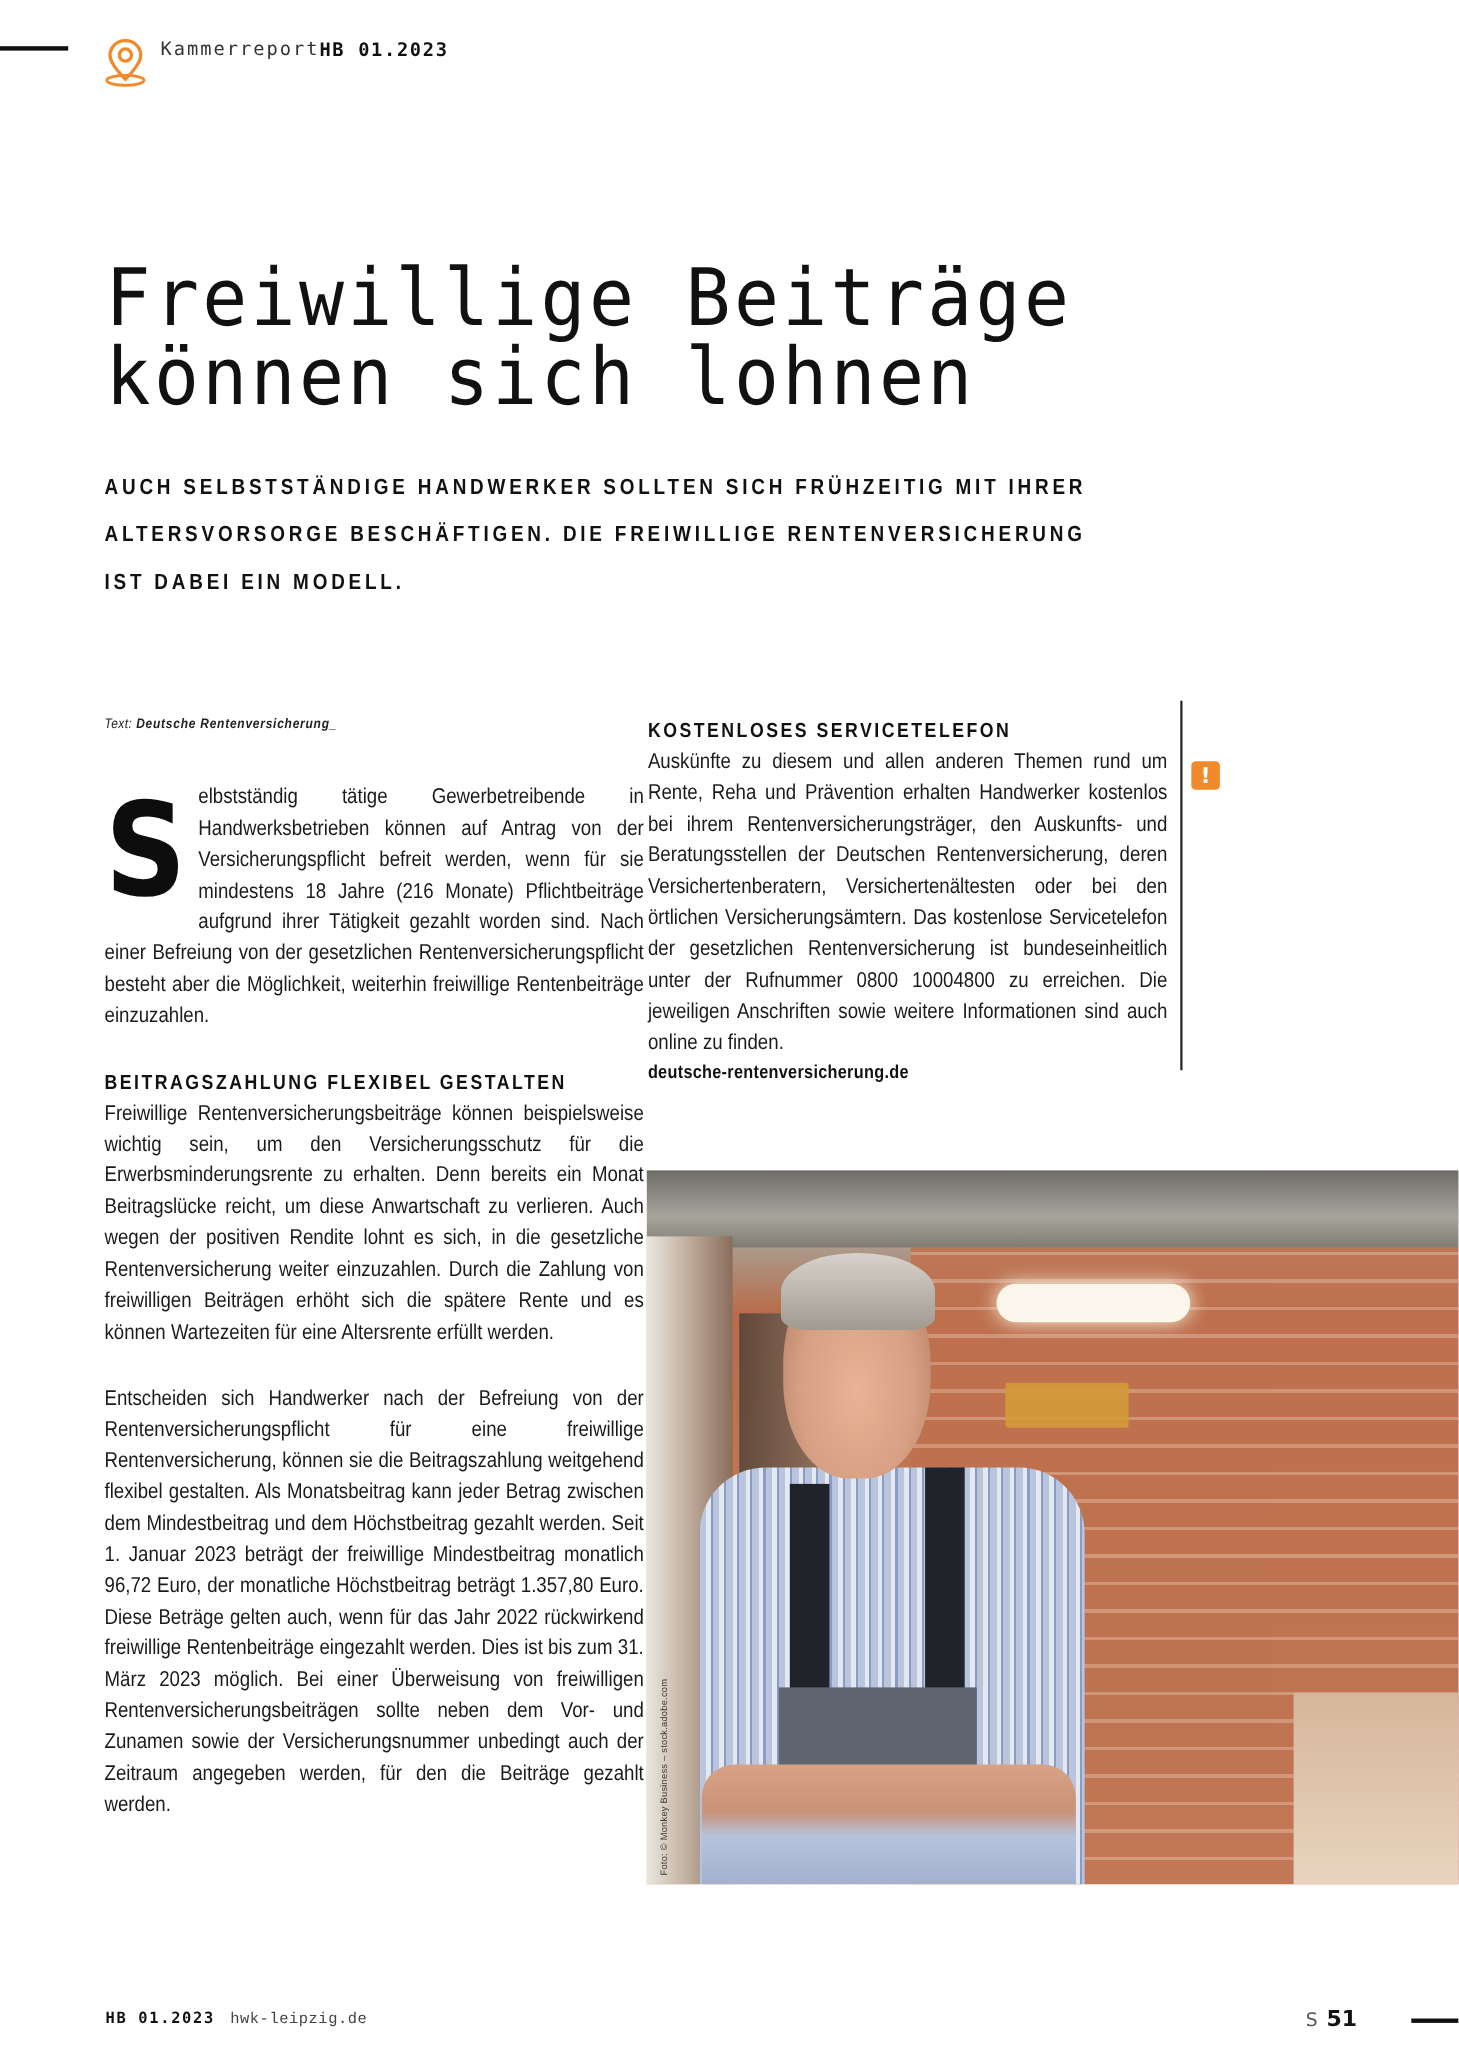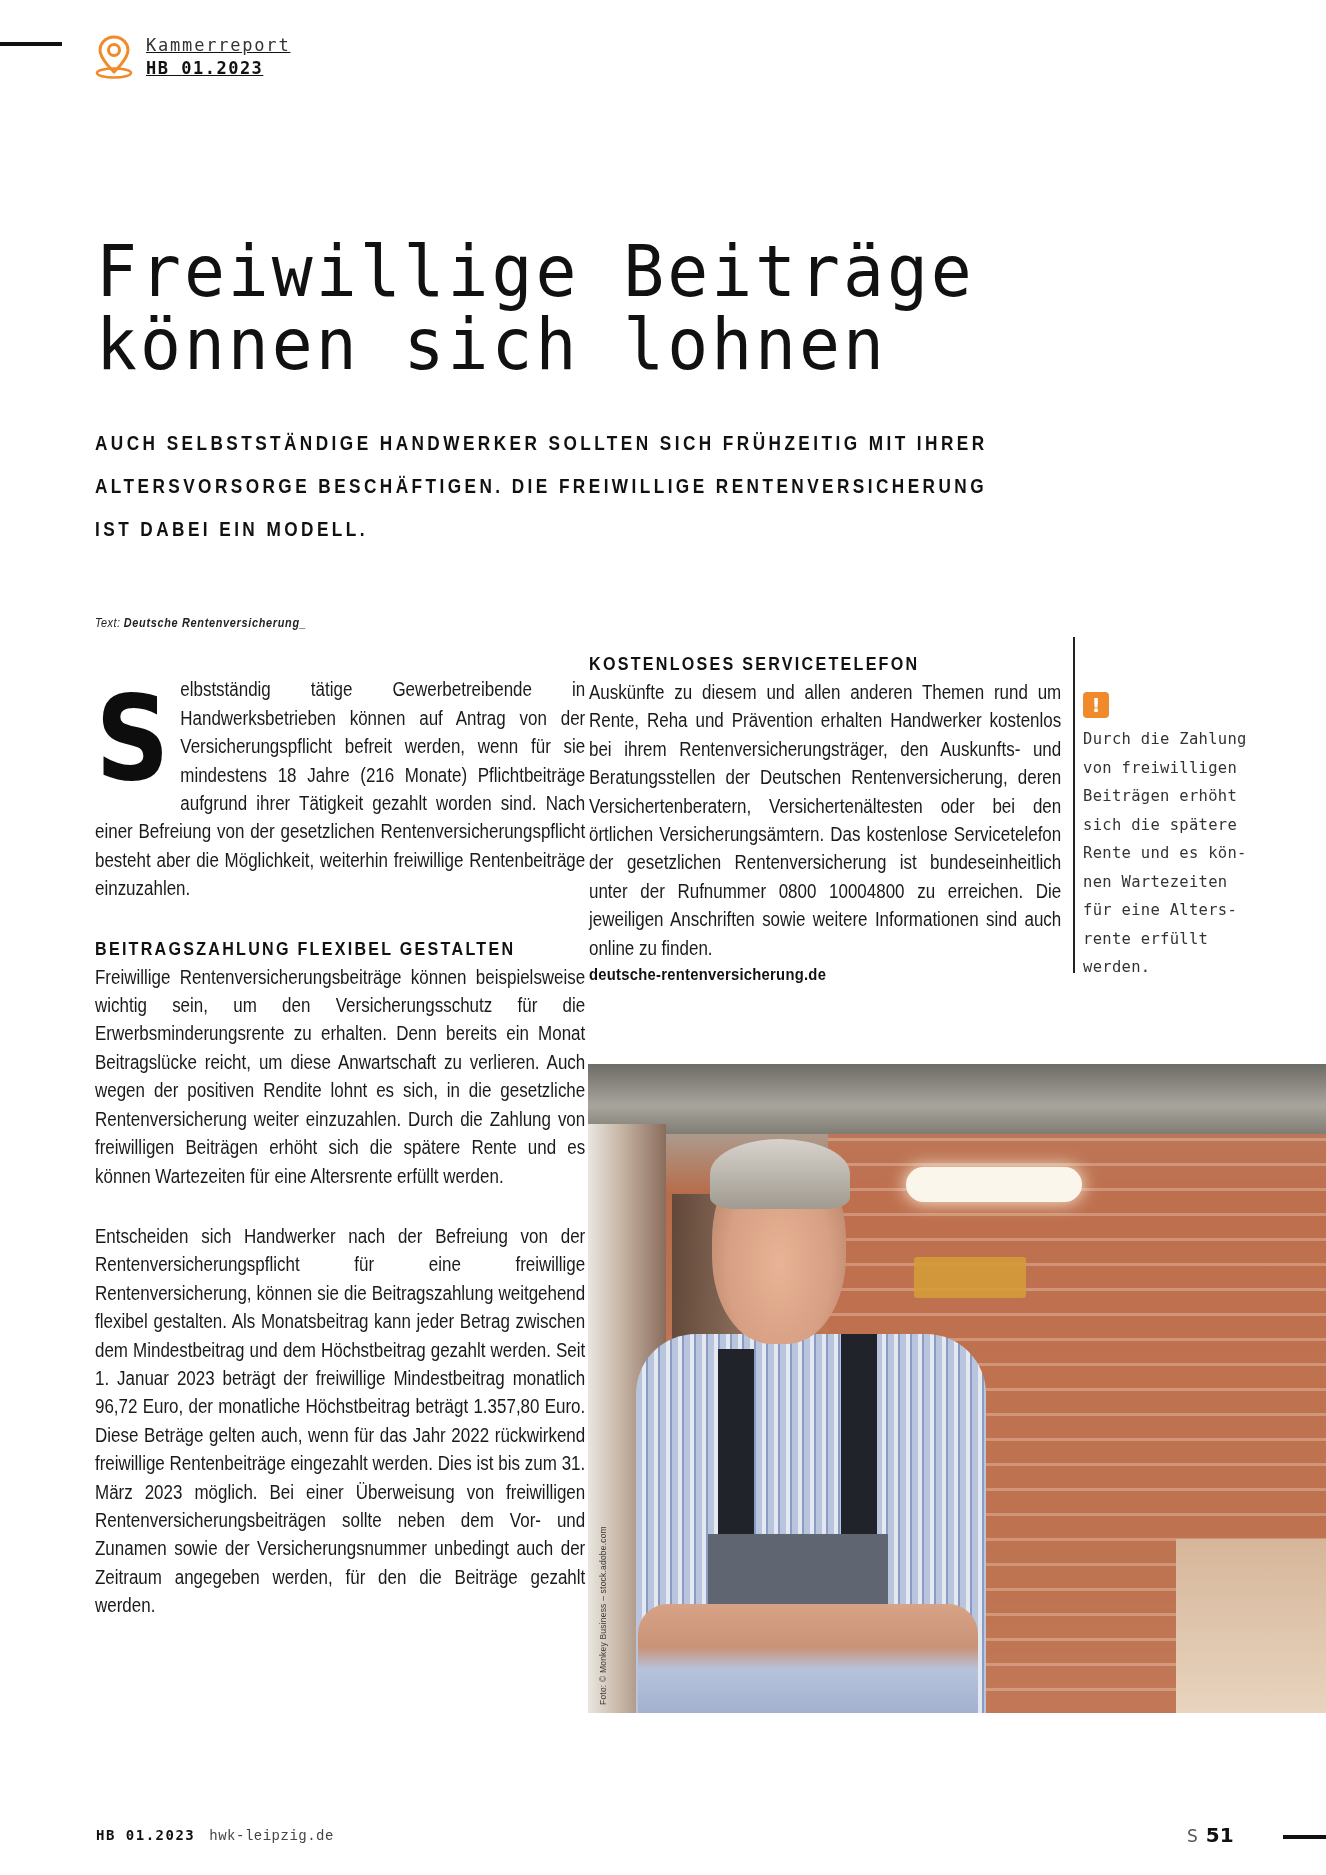--- a/index.html
+++ b/index.html
@@ -5,35 +5,35 @@
   * { margin: 0; padding: 0; box-sizing: border-box; }
   html, body { width: 1326px; height: 1875px; background: #ffffff; overflow: hidden; }
   body { position: relative; font-family: "Liberation Sans", sans-serif; color: #111; }
 
   .rule { position: absolute; height: 4px; background: #111; }
   .rule-top { left: 0; top: 42px; width: 62px; }
   .rule-bottom { left: 1283px; top: 1835px; width: 43px; }
 
   .header { position: absolute; left: 94px; top: 34px; display: flex; align-items: flex-start; }
   .pin-icon { width: 40px; height: 46px; margin-right: 12px; }
-  .header-text { display: flex; flex-direction: column; text-decoration: underline; }
+  .header-text { display: flex; flex-direction: row; }
   .kicker { font-family: "DejaVu Sans Mono", monospace; font-size: 17px; letter-spacing: 1.8px; color: #333; line-height: 22px; }
   .issue { font-family: "DejaVu Sans Mono", monospace; font-size: 17px; font-weight: bold; letter-spacing: 1.5px; color: #111; line-height: 24px; }
 
   .title { position: absolute; left: 96px; top: 236px; width: 1000px;
            font-family: "DejaVu Sans Mono", monospace; font-size: 68px; line-height: 68px;
            letter-spacing: 3px; font-weight: normal; color: #111; transform: scaleY(1.06); transform-origin: top left; }
 
   .lead { position: absolute; left: 95px; top: 422px; width: 900px;
           font-family: "Liberation Sans", sans-serif; font-weight: bold; font-size: 20px;
           letter-spacing: 4px; line-height: 43px; text-transform: uppercase; color: #111;
           transform: scaleX(0.86); transform-origin: top left; width: 1050px; }
 
   .col { position: absolute; font-family: "Liberation Sans", sans-serif; font-size: 19.5px; line-height: 28.4px; color: #1a1a1a; text-align: justify; }
-  .col-left { left: 95px; top: 609px; width: 490px; }
+  .col-left { left: 95px; top: 644px; width: 490px; }
   .col-mid { left: 589px; top: 650px; width: 472px; }
   .narrow { transform: scaleX(0.87); transform-origin: top left; }
   .col-left .narrow, .col-mid .narrow { width: 115%; }
 
   .byline { font-family: "Liberation Sans", sans-serif; font-size: 12.5px; font-style: italic; color: #222; letter-spacing: 0.5px; margin-bottom: 38px; }
   .byline b { font-weight: bold; letter-spacing: 0.8px; }
 
   .dropcap-wrap { position: relative; }
   .dropcap { float: left; width: 86px; height: 102px; margin: 12px 12px 0 0; display: flex; align-items: center; justify-content: center;
              font-family: "DejaVu Sans", sans-serif; font-weight: bold; font-size: 118px; line-height: 100px; color: #0d0d0d; }
@@ -132,29 +132,20 @@
     <div class="subhead">Kostenloses Servicetelefon</div>
     <p class="para">Auskünfte zu diesem und allen anderen Themen rund um Rente, Reha und Prävention erhalten Handwerker kostenlos bei ihrem Rentenversicherungsträger, den Auskunfts- und Beratungsstellen der Deutschen Rentenversicherung, deren Versichertenberatern, Versichertenältesten oder bei den örtlichen Versicherungsämtern. Das kostenlose Servicetelefon der gesetzlichen Rentenversicherung ist bundeseinheitlich unter der Rufnummer 0800 10004800 zu erreichen. Die jeweiligen Anschriften sowie weitere Informationen sind auch online zu finden.</p>
     <div class="link">deutsche-rentenversicherung.de</div>
   </div>
 </div>
 
 <div class="divider-v"></div>
 
 <div class="aside">
   <div class="warn-icon">!</div>
-  <div class="aside-text">Durch die Zahlung
-von freiwilligen
-Beiträgen erhöht
-sich die spätere
-Rente und es kön-
-nen Wartezeiten
-für eine Alters-
-rente erfüllt
-werden.</div>
 </div>
 
 <div class="photo">
   <div class="wall"></div>
   <div class="ceiling"></div>
   <div class="left-post"></div>
   <div class="shelf"></div>
   <div class="lamp"></div>
   <div class="sign"></div>
   <div class="bench"></div>

